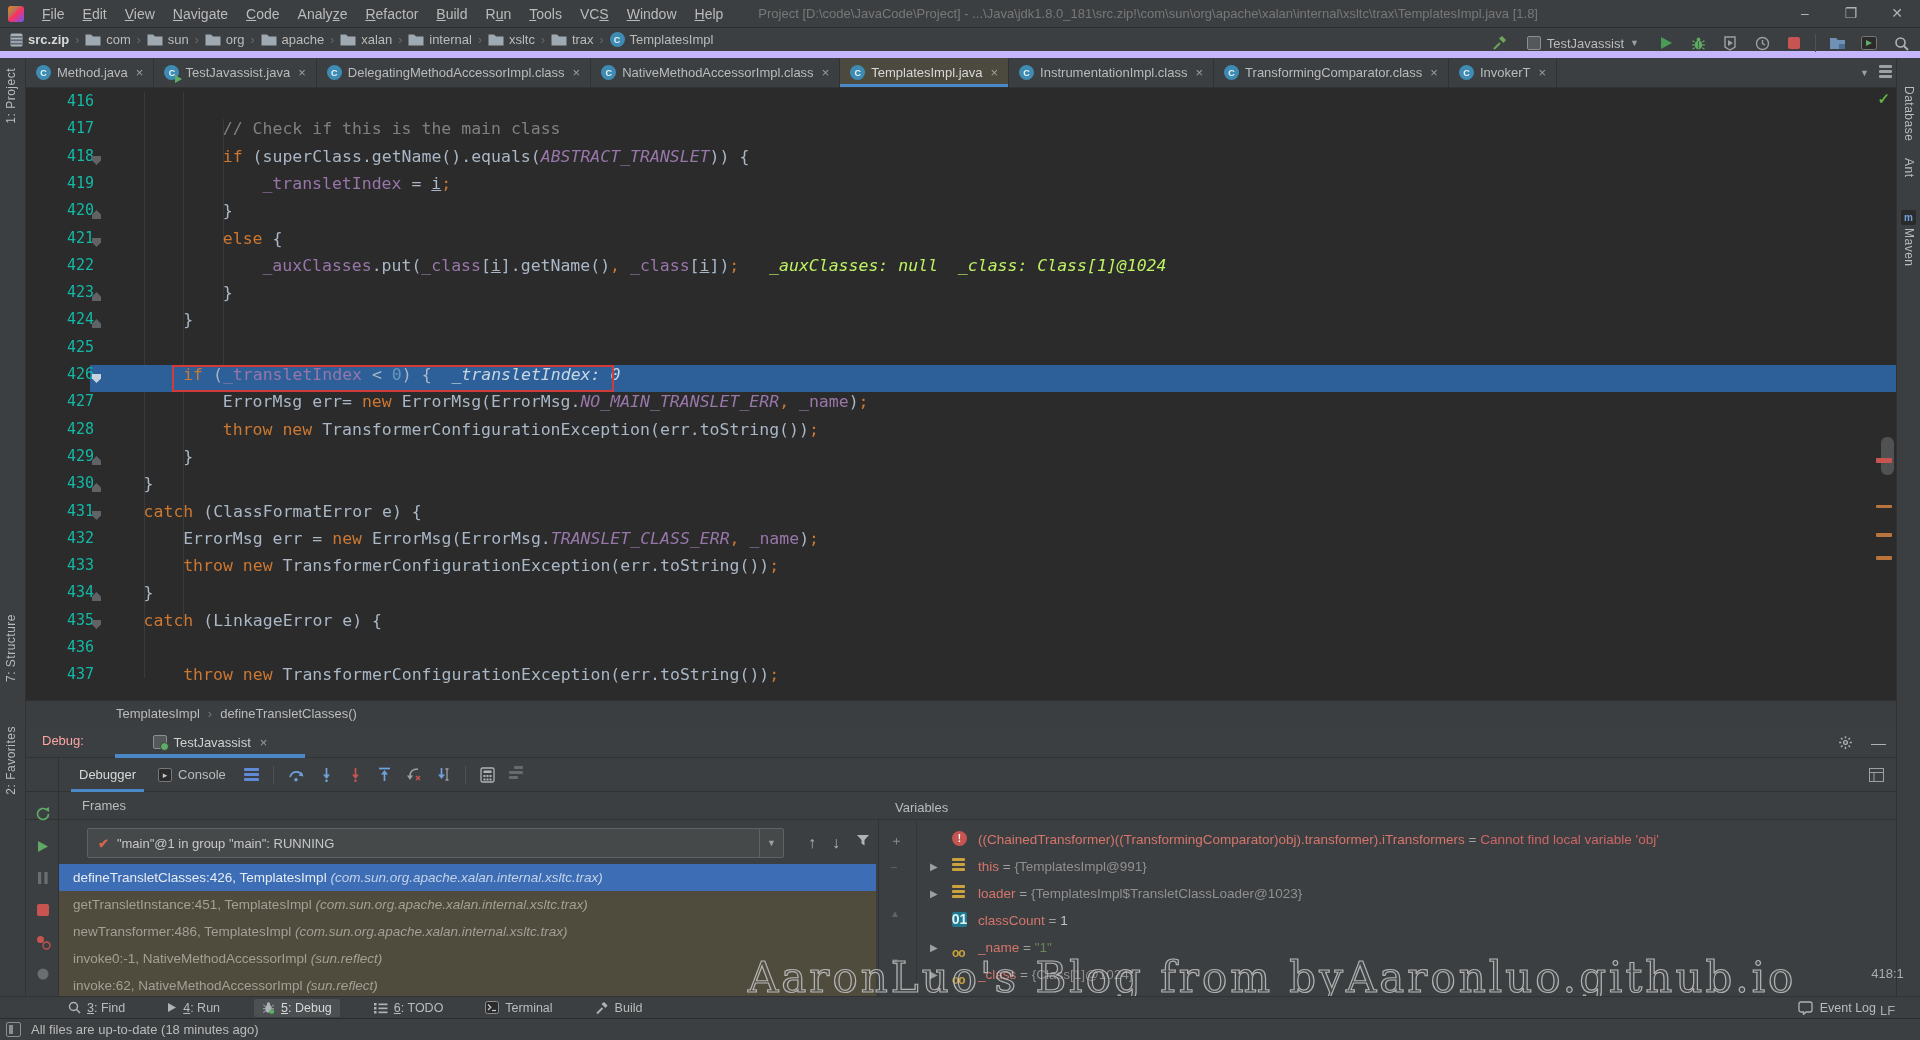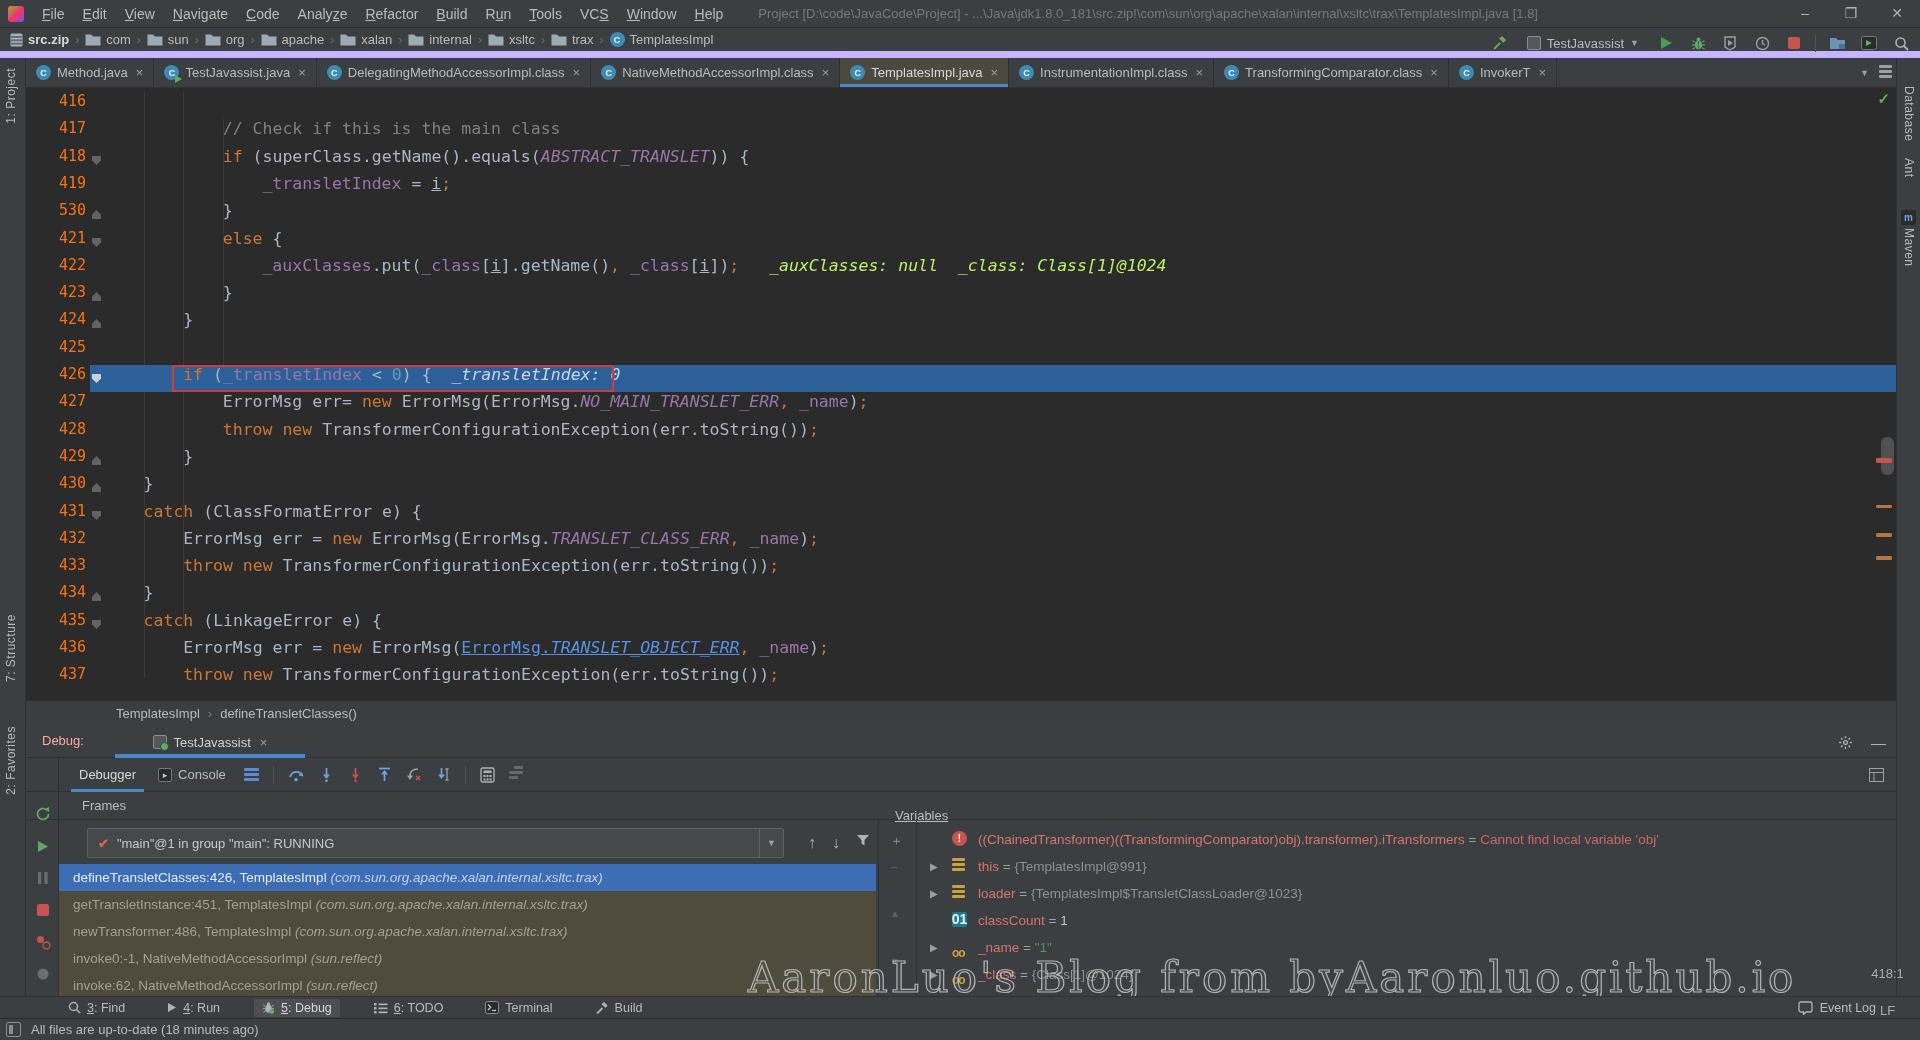--- a/index.html
+++ b/index.html
@@ -45,21 +45,21 @@
   .cls-icon { width:15px; height:15px; border-radius:50%; background:#3E8CB4; color:#EAF4F8; font-size:9px;
     font-weight:bold; display:inline-flex; align-items:center; justify-content:center; position:relative; flex:none; }
   .cls-icon.runnable::after { content:""; position:absolute; right:-3px; bottom:-3px; width:0; height:0;
     border-left:7px solid #5FAD65; border-top:4px solid transparent; border-bottom:4px solid transparent; }
   #tabbar-icons { position:absolute; right:4px; top:0; height:30px; display:flex; align-items:center; gap:10px; color:#9DA0A2; }
   
   #editor { position:absolute; left:26px; top:88px; width:1870px; height:612px; background:#2B2B2B; overflow:hidden; }
   .guide { position:absolute; width:1px; background:#3A3A3A; }
   .execbg { position:absolute; left:64px; right:0; height:27px; background:#2D6099; }
   .cl { position:absolute; left:0; right:0; height:27px; line-height:27px; }
-  .lnum { position:absolute; left:8px; width:52px; text-align:right; color:#f97316;
+  .lnum { position:absolute; left:16px; width:52px; text-align:right; color:#14b8a6;
     font:15px "DejaVu Sans Mono",monospace; }
   .fold { position:absolute; left:66px; top:9px; }
   .code { position:absolute; left:78px; white-space:pre; font:16.5px "DejaVu Sans Mono",monospace; color:#A9B7C6; }
   .tk-k { color:#CC7832; } .tk-d { color:#A9B7C6; } .tk-f { color:#9876AA; }
   .tk-s { color:#9876AA; font-style:italic; } .tk-c { color:#808080; }
   .tk-n { color:#6897BB; }
   .tk-h { color:#bef264; font-style:italic; }
   .tk-H { color:#C9D6E4; font-style:italic; }
   .tk-l { color:#5693E8; text-decoration:underline; }
   .tk-L { color:#5693E8; text-decoration:underline; font-style:italic; }
@@ -84,21 +84,21 @@
     display:flex; align-items:center; padding-left:49px; gap:14px; }
   .dtab { font-size:13px; color:#BBBBBB; padding:0 4px; height:34px; line-height:34px; position:relative; display:flex; align-items:center; gap:6px;}
   .dtab.sel { color:#D8D8D8; }
   .dtab.sel::after { content:""; position:absolute; left:-4px; right:-4px; bottom:0; height:3px; background:#4A88C7; }
   .console-ic { width:14px; height:14px; background:#2B2B2B; border:1px solid #777; border-radius:2px;
     color:#C8C8C8; font-size:9px; line-height:12px; text-align:center; }
   .bluebars { display:inline-block; width:15px; }
   .bluebars i { display:block; height:3px; background:#5E8AD6; margin:2px 0; border-radius:1px; }
   #dbg-headers { position:absolute; left:0; top:66px; right:0; height:28px; border-bottom:1px solid #323232; font-size:13px; color:#BBBBBB; }
   #frames-label { position:absolute; left:56px; top:6px; }
-  #vars-label { position:absolute; left:869px; top:16px;text-decoration:underline; }
+  #vars-label { position:absolute; left:869px; top:8px; }
   #dbg-left { position:absolute; left:0; top:32px; width:33px; bottom:0; border-right:1px solid #323232; }
   .dlicon { position:absolute; left:7px; width:20px; height:20px; display:flex; align-items:center; justify-content:center; }
   #dbg-content { position:absolute; left:33px; top:94px; right:0; bottom:0; }
   #frames { position:absolute; left:0; top:0; width:819px; bottom:0; }
   #thread-combo { position:absolute; left:28px; top:8px; width:697px; height:30px; background:#45494A;
     border:1px solid #5E6262; border-radius:2px; display:flex; align-items:center; font-size:13px; color:#C8C8C8; }
   #thread-combo .chk { color:#D1654D; font-weight:bold; margin:0 8px 0 10px; }
   #thread-combo .arrow-box { margin-left:auto; width:24px; height:28px; border-left:1px solid #5E6262;
     display:flex; align-items:center; justify-content:center; color:#9DA0A2; font-size:9px; }
   .frame-tools { position:absolute; top:14px; display:flex; gap:16px; color:#AFB1B3; }
@@ -406,21 +406,21 @@
               <path d="M0 0h9v4.5L4.5 9 0 4.5z" fill="#606366"></path>
             </svg>
           </span>
           <span class="code" style="padding-left: 118.8px;"><span class="tk-k">if </span><span class="tk-d">(superClass.getName().equals(</span><span class="tk-s">ABSTRACT_TRANSLET</span><span class="tk-d">)) {</span></span>
         </div>
         <div class="cl" style="top: 85.9px;">
           <span class="lnum">419</span>
           <span class="code" style="padding-left: 158.4px;"><span class="tk-f">_transletIndex</span><span class="tk-d"> = </span><span class="tk-u">i</span><span class="tk-k">;</span></span>
         </div>
         <div class="cl" style="top: 113.2px;">
-          <span class="lnum">530</span>
+          <span class="lnum">420</span>
           <span class="fold">
             <svg width="9" height="9">
               <path d="M0 9h9V4.5L4.5 0 0 4.5z" fill="#606366"></path>
             </svg>
           </span>
           <span class="code" style="padding-left: 118.8px;"><span class="tk-d">}</span></span>
         </div>
         <div class="cl" style="top: 140.5px;">
           <span class="lnum">421</span>
           <span class="fold">
@@ -522,21 +522,20 @@
           <span class="lnum">435</span>
           <span class="fold">
             <svg width="9" height="9">
               <path d="M0 0h9v4.5L4.5 9 0 4.5z" fill="#606366"></path>
             </svg>
           </span>
           <span class="code" style="padding-left: 39.6px;"><span class="tk-k">catch </span><span class="tk-d">(LinkageError e) {</span></span>
         </div>
         <div class="cl" style="top: 550px;">
           <span class="lnum">436</span>
-          <span class="code" style="padding-left: 79.2px;"><span class="tk-d">ErrorMsg err = </span><span class="tk-k">new </span><span class="tk-d">ErrorMsg(</span><span class="tk-l">ErrorMsg.</span><span class="tk-L">TRANSLET_OBJECT_ERR</span><span class="tk-k">,</span><span class="tk-d"> </span><span class="tk-f">_name</span><span class="tk-d">)</span><span class="tk-k">;</span></span>
         </div>
         <div class="cl" style="top: 577.3px;">
           <span class="lnum">437</span>
           <span class="code" style="padding-left: 79.2px;"><span class="tk-k">throw new </span><span class="tk-d">TransformerConfigurationException(err.toString())</span><span class="tk-k">;</span></span>
         </div>
       </div>
     <div id="redbox"></div>
     <div id="insp-ok">✓</div>
     <div id="sb-thumb"></div>
     <div class="smark" style="top:370px; height:5px; background:#C75450;"></div>

